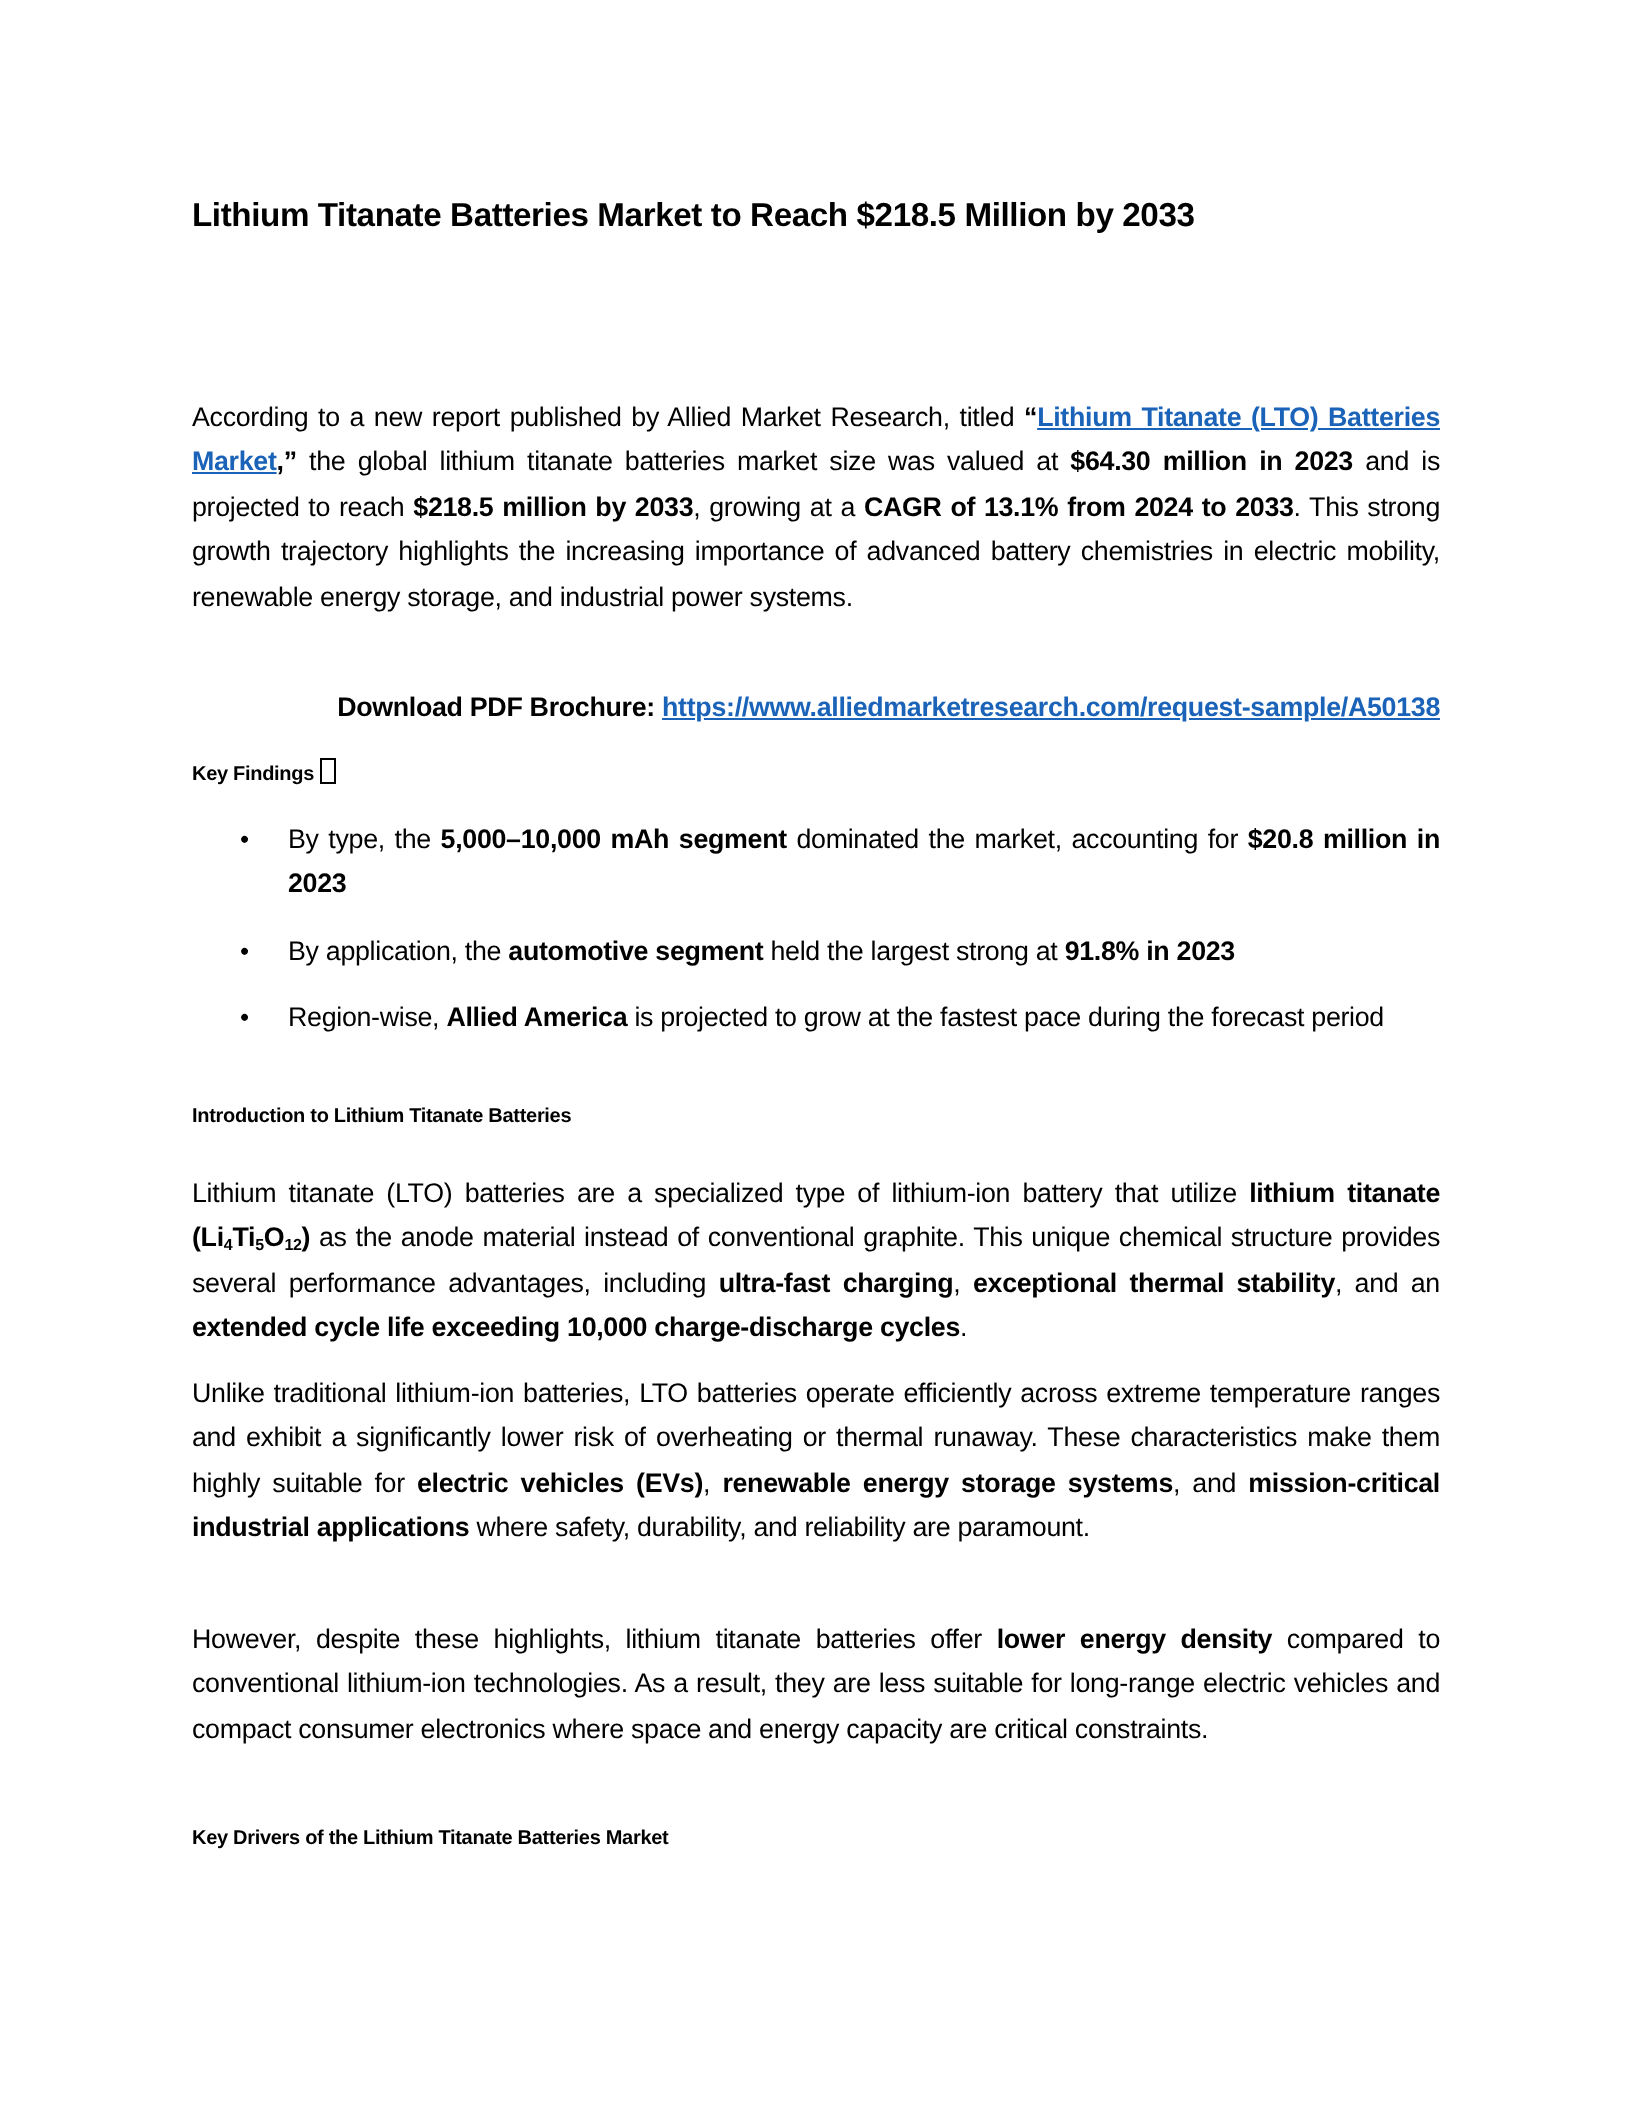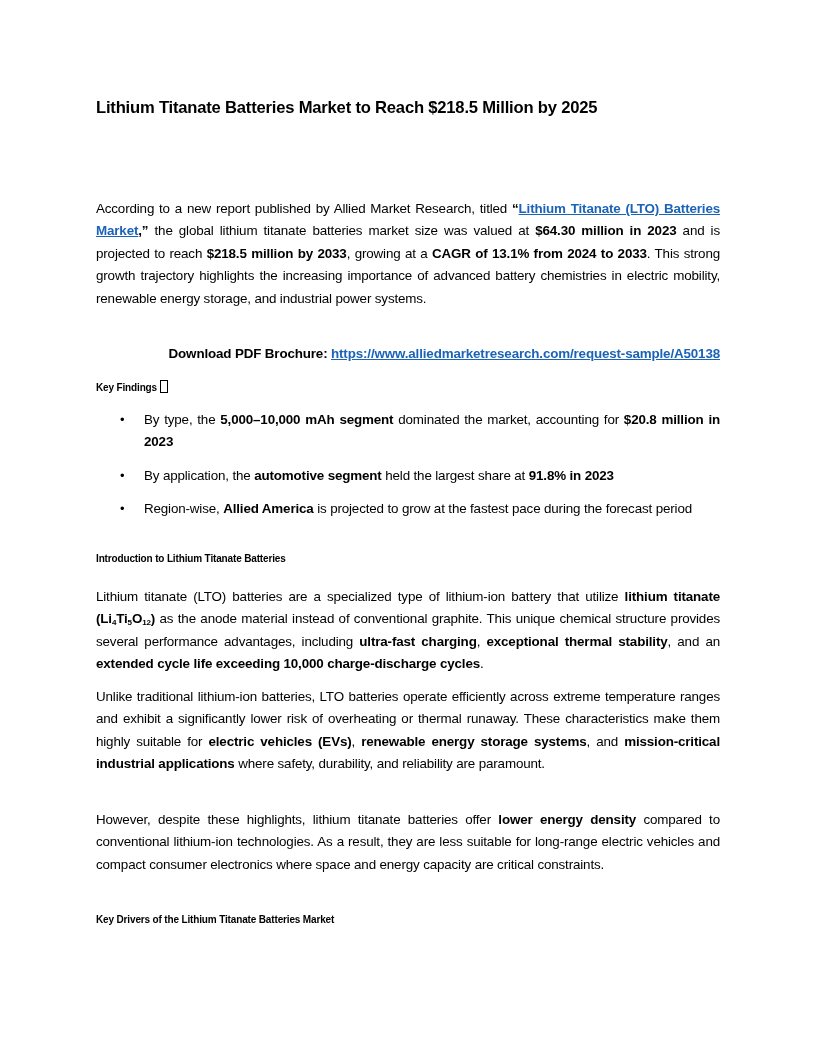--- a/index.html
+++ b/index.html
@@ -89,34 +89,34 @@
       letter-spacing: -0.15px;
       white-space: nowrap;
     }
     sub { font-size: 8px; vertical-align: -2px; line-height: 0; }
   </style>
 </head>
 <body>
 
 <div class="page">
 
-  <h1 class="title">Lithium Titanate Batteries Market to Reach $218.5 Million by 2025</h1>
+  <h1 class="title">Lithium Titanate Batteries Market to Reach $218.5 Million by 2033</h1>
 
   <p class="body-block" style="top:198px;"><span>According to a new report published by Allied Market Research, titled </span><b>“</b><a class="link" href="#">Lithium Titanate (LTO) Batteries Market</a><b>,”</b><span> the global lithium titanate batteries market size was valued at </span><b>$64.30 million in 2023</b><span> and is projected to reach </span><b>$218.5 million by 2033</b><span>, growing at a </span><b>CAGR of 13.1% from 2024 to 2033</b><span>. This strong growth trajectory highlights the increasing importance of advanced battery chemistries in electric mobility, renewable energy storage, and industrial power systems.</span></p>
 
   <p class="body-block" style="top:343px; text-align:right;"><b>Download PDF Brochure:</b> <a class="link" href="#">https://www.alliedmarketresearch.com/request-sample/A50138</a></p>
 
   <p class="heading" style="top:377px;"><span>Key Findings</span><span class="icon-box"></span></p>
 
   <ul class="bullet-list" style="top:409px;">
     <li class="bullet-item" style="margin-bottom:11px;">
       <span class="bullet-dot">•</span><span>By type, the </span><b>5,000–10,000 mAh segment</b><span> dominated the market, accounting for </span><b>$20.8 million in 2023</b>
     </li>
     <li class="bullet-item" style="margin-bottom:11px;">
-      <span class="bullet-dot">•</span><span>By application, the </span><b>automotive segment</b><span> held the largest share at </span><b>91.8% in 2023</b>
+      <span class="bullet-dot">•</span><span>By application, the </span><b>automotive segment</b><span> held the largest strong at </span><b>91.8% in 2023</b>
     </li>
     <li class="bullet-item">
       <span class="bullet-dot">•</span><span>Region-wise, </span><b>Allied America</b><span> is projected to grow at the fastest pace during the forecast period</span>
     </li>
   </ul>
 
   <p class="heading" style="top:548px;">Introduction to Lithium Titanate Batteries</p>
 
   <p class="body-block" style="top:586px;"><span>Lithium titanate (LTO) batteries are a specialized type of lithium-ion battery that utilize </span><b><span>lithium titanate (Li</span><sub>4</sub><span>Ti</span><sub>5</sub><span>O</span><sub>12</sub><span>)</span></b><span> as the anode material instead of conventional graphite. This unique chemical structure provides several performance advantages, including </span><b>ultra-fast charging</b><span>, </span><b>exceptional thermal stability</b><span>, and an </span><b>extended cycle life exceeding 10,000 charge-discharge cycles</b><span>.</span></p>
 

